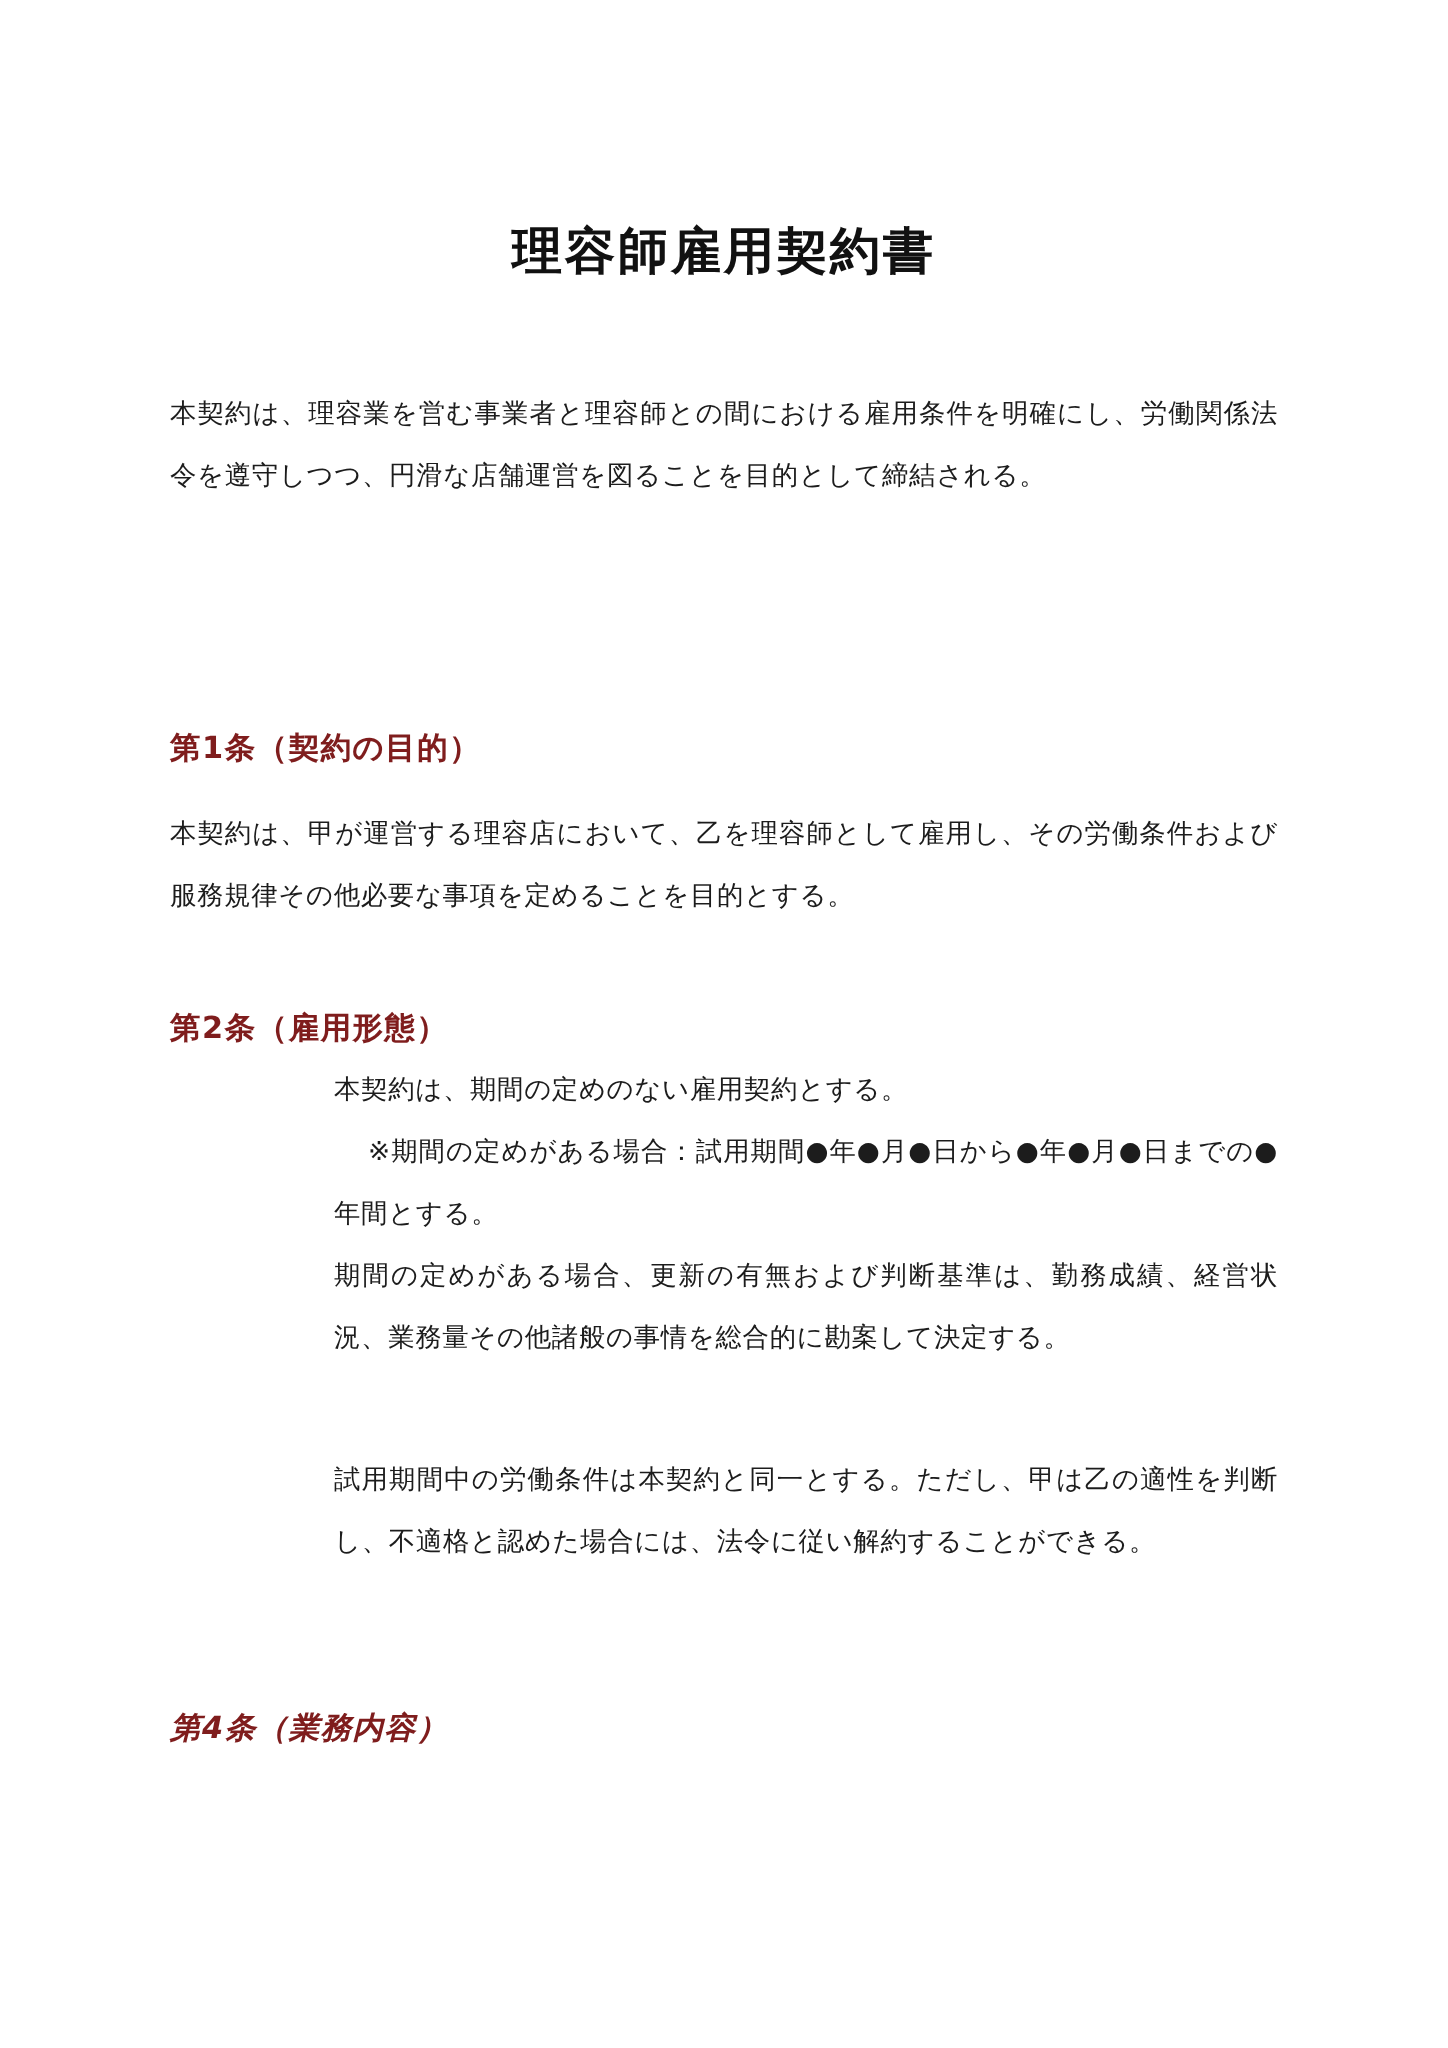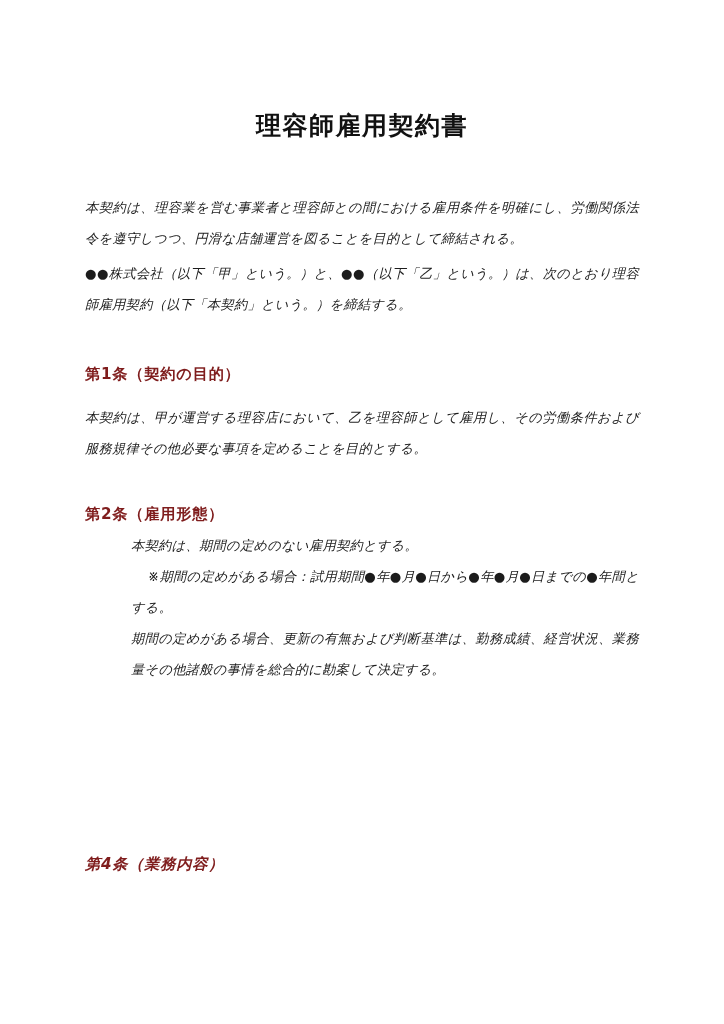--- a/index.html
+++ b/index.html
@@ -40,21 +40,20 @@
 
   
   .block {
     position: absolute;
     font-size: 13.2px;
     line-height: 31px;
     letter-spacing: 0.35px;
     color: #1c1c1c;
     text-align: justify;
     text-justify: inter-character;
-    font-style: italic;
   }
 
   .body-text {
     left: 85px;
     width: 554px;
   }
 
   .indent-text {
     left: 131px;
     width: 508px;
@@ -70,20 +69,21 @@
     white-space: nowrap;
   }
 
   .note-line {
     text-indent: 17px;
   }
 
   .line {
     display: block;
     white-space: normal;
+    margin-left: 36px;
   }
 
   
   #para-intro      { top: 179px; }
   #para-parties    { top: 245px; }
   #heading-1       { top: 348px; }
   #body-1          { top: 389px; }
   #heading-2       { top: 488px; text-align: center; }
   #body-2          { top: 530px; }
   #heading-3       { top: 683px; }
@@ -92,33 +92,33 @@
 </style>
 </head>
 <body>
 
 <div class="page">
 
   <h1 class="doc-title">理容師雇用契約書</h1>
 
   <p class="block body-text" id="para-intro">本契約は、理容業を営む事業者と理容師との間における雇用条件を明確にし、労働関係法令を遵守しつつ、円滑な店舗運営を図ることを目的として締結される。</p>
 
-  <p class="block body-text" id="para-parties">●●株式会社（以下「甲」という。）と、●●（以下「乙」という。）は、次のとおり理容師雇用契約（以下「本契約」という。）を締結する。</p>
 
   <h2 class="heading" id="heading-1">第1条（契約の目的）</h2>
 
   <p class="block body-text" id="body-1">本契約は、甲が運営する理容店において、乙を理容師として雇用し、その労働条件および服務規律その他必要な事項を定めることを目的とする。</p>
 
   <h2 class="heading" id="heading-2">第2条（雇用形態）</h2>
 
   <div class="block indent-text" id="body-2">
     <span class="line">本契約は、期間の定めのない雇用契約とする。</span>
     <span class="line note-line">※期間の定めがある場合：試用期間●年●月●日から●年●月●日までの●年間とする。</span>
     <span class="line">期間の定めがある場合、更新の有無および判断基準は、勤務成績、経営状況、業務量その他諸般の事情を総合的に勘案して決定する。</span>
   </div>
 
 
   <div class="block indent-text" id="body-3">
+    <span class="line">試用期間中の労働条件は本契約と同一とする。ただし、甲は乙の適性を判断し、不適格と認めた場合には、法令に従い解約することができる。</span>
   </div>
 
   <h2 class="heading" id="heading-4">第4条（業務内容）</h2>
 
 </div>
 
 </body></html>

